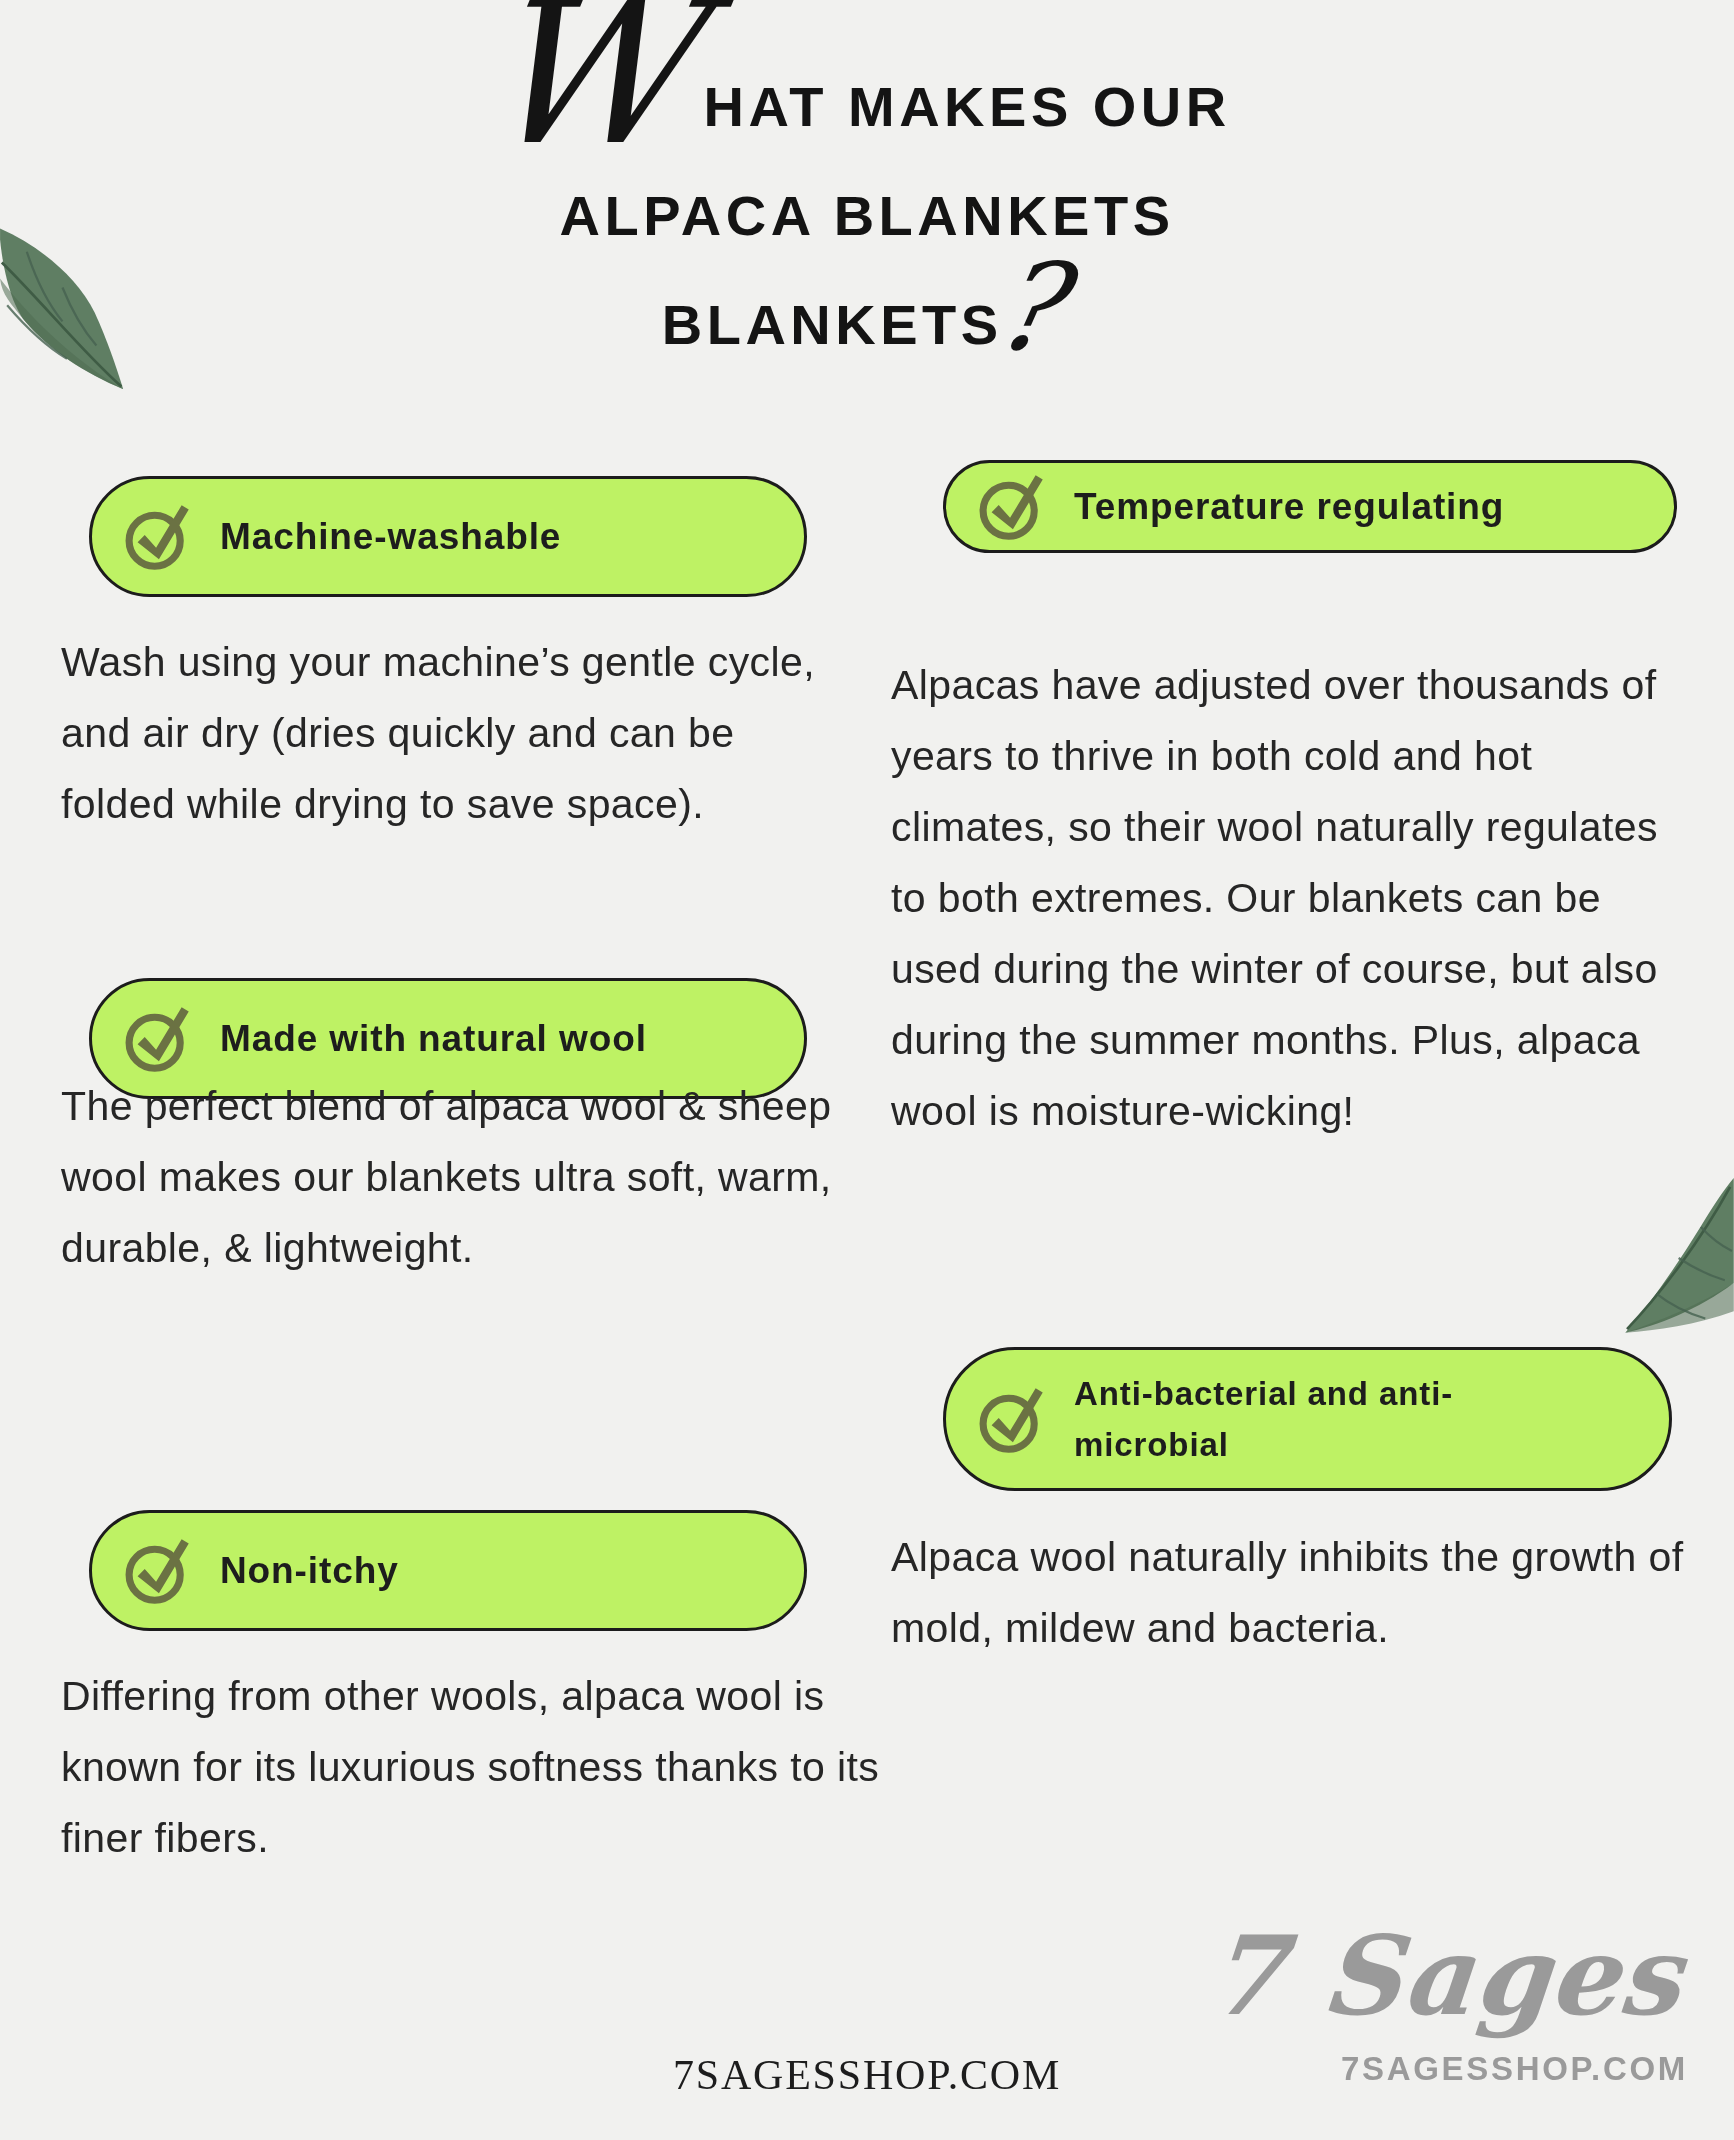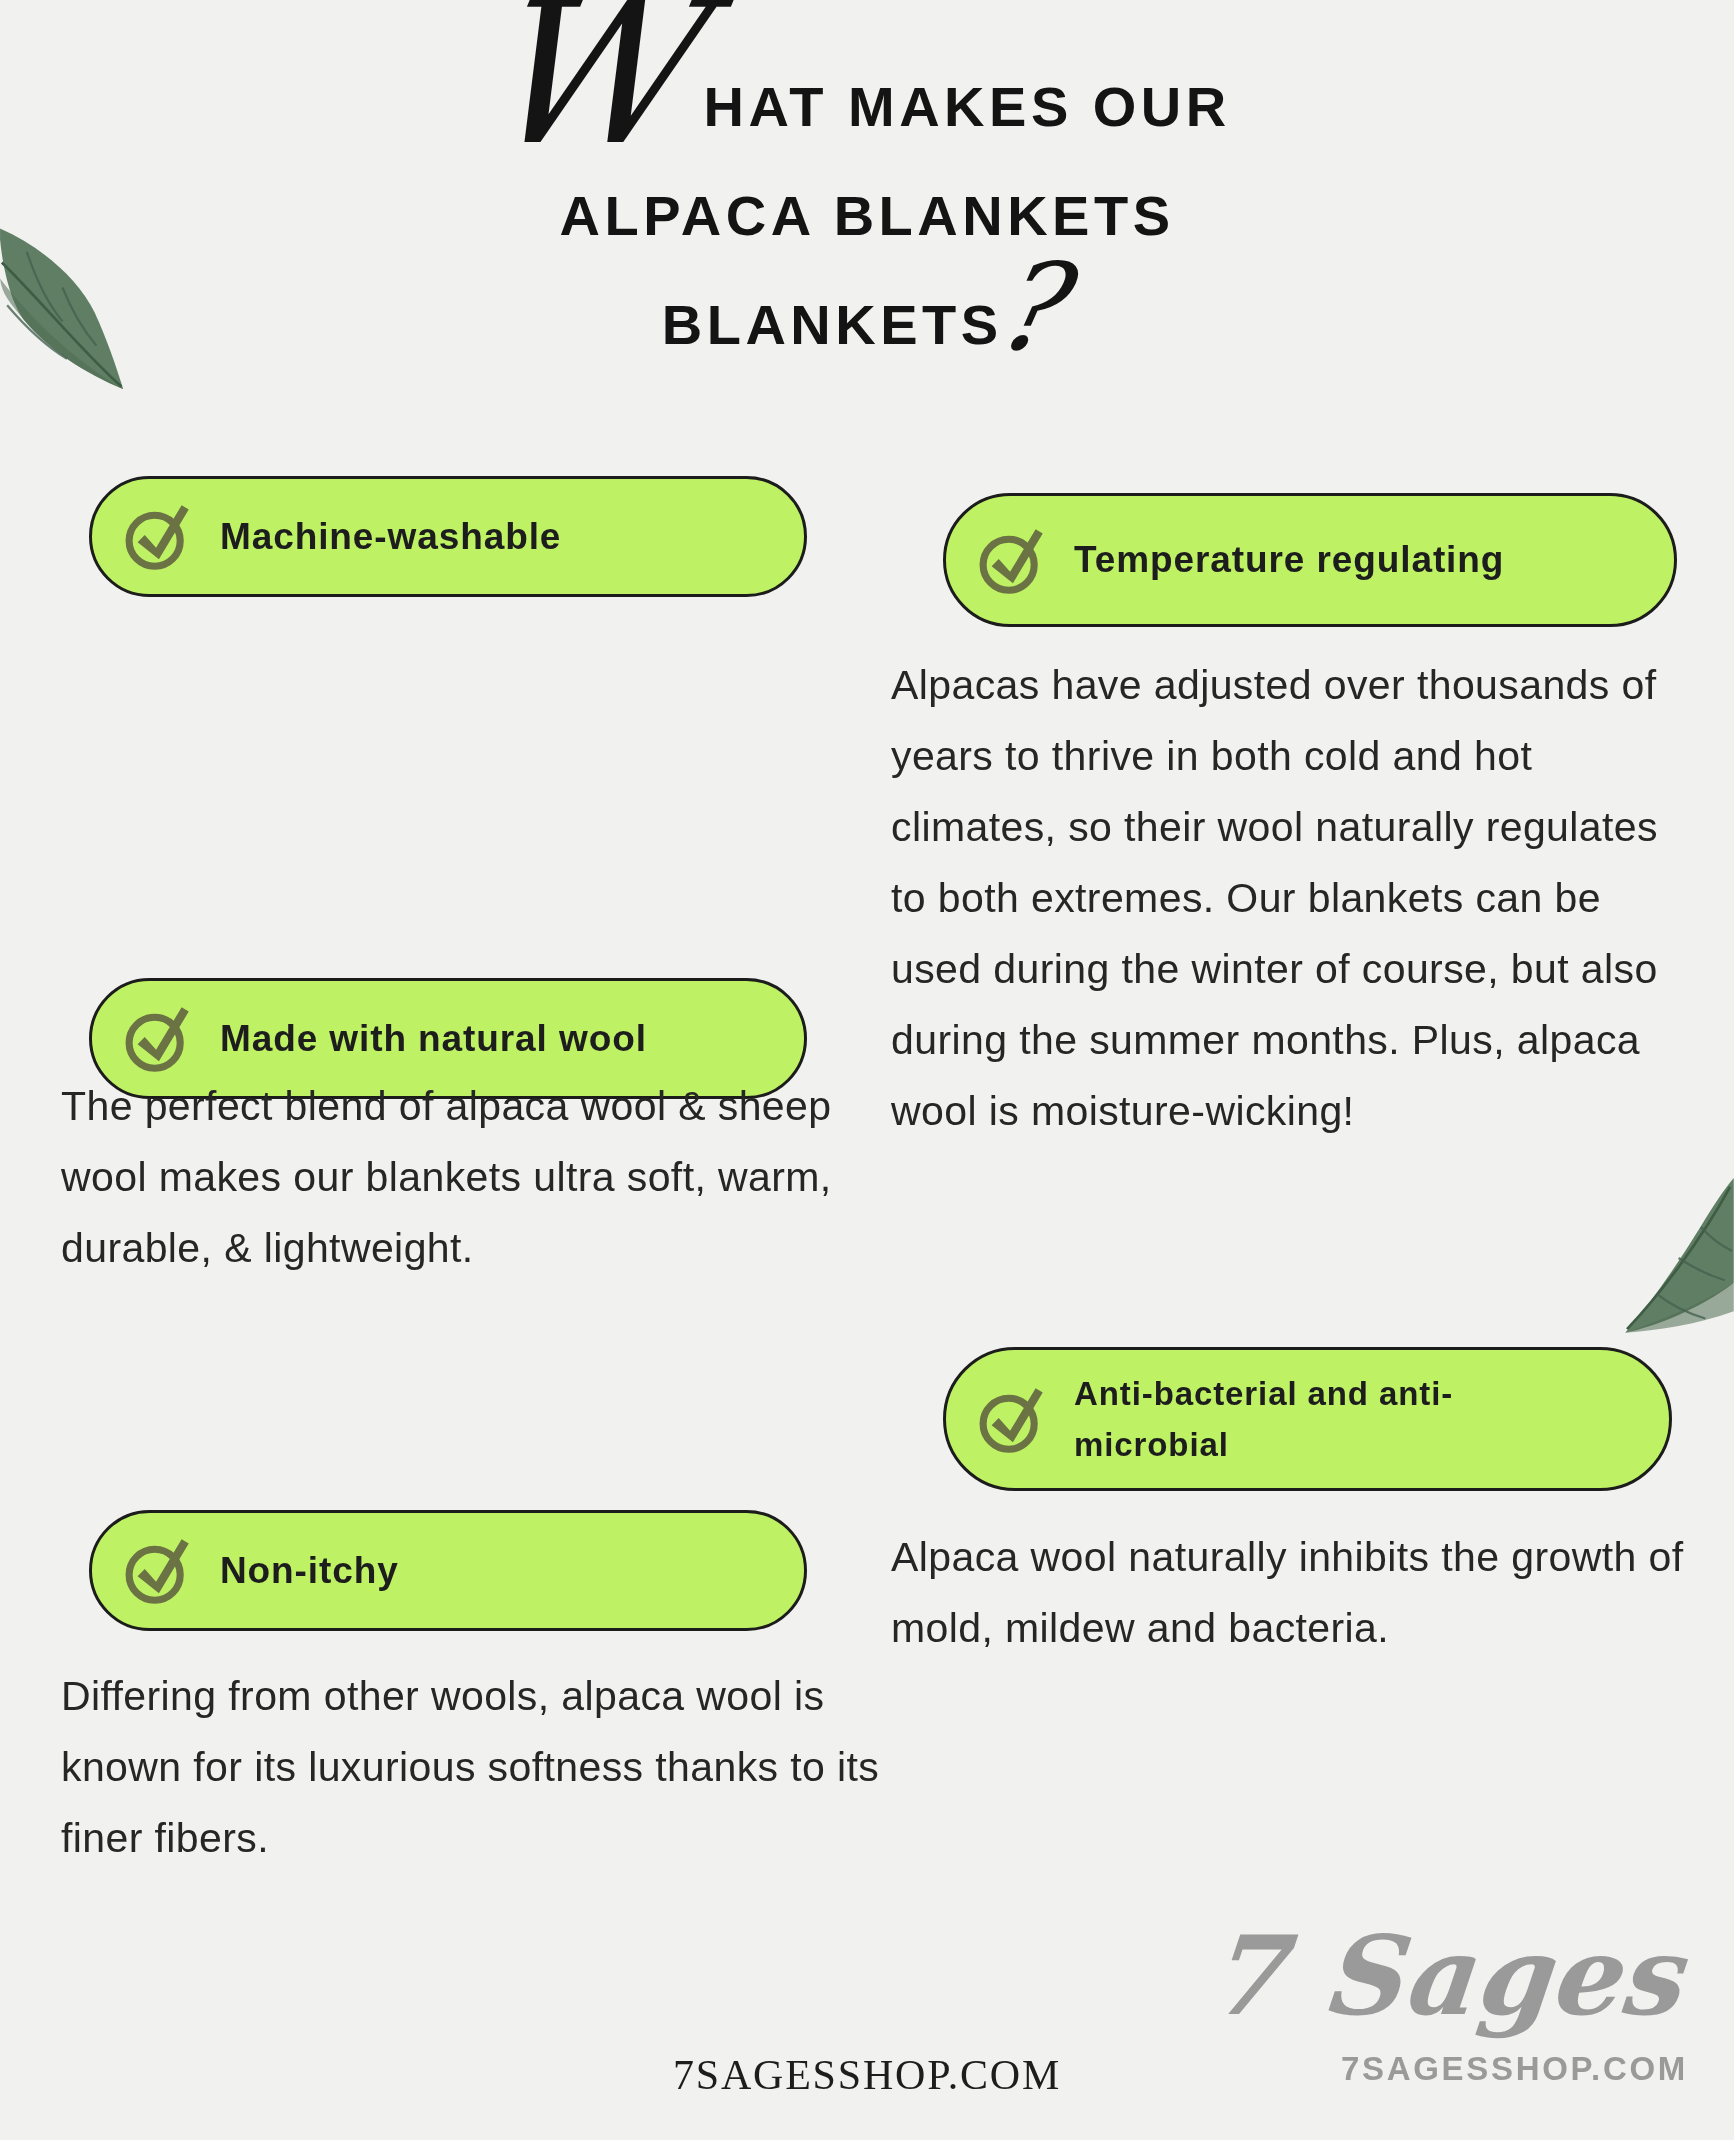--- a/index.html
+++ b/index.html
@@ -151,40 +151,41 @@
     </div>
   </div>
 
   <div class="pill" style="left:89px;top:476px;width:718px;height:121px;">
     <svg class="pill-icon" width="71" height="71" viewBox="0 0 100 100">
       <circle cx="46" cy="56" r="36" fill="none" stroke="#6b7243" stroke-width="10"></circle>
       <path d="M22 58 L32 48 L48 66 L84 6 L94 12 L52 82 Z" fill="#6b7243"></path>
     </svg>
     <span class="pill-label">Machine-washable</span>
   </div>
+  <p class="body-text" style="left:61px;top:586px;width:784px;">Wash using your machine’s gentle cycle, and air dry (dries quickly and can be folded while drying to save space).</p>
 
   <div class="pill" style="left:89px;top:978px;width:718px;height:121px;">
     <svg class="pill-icon" width="71" height="71" viewBox="0 0 100 100">
       <circle cx="46" cy="56" r="36" fill="none" stroke="#6b7243" stroke-width="10"></circle>
       <path d="M22 58 L32 48 L48 66 L84 6 L94 12 L52 82 Z" fill="#6b7243"></path>
     </svg>
     <span class="pill-label">Made with natural wool</span>
   </div>
   <p class="body-text" style="left:61px;top:1030px;width:802px;">The perfect blend of alpaca wool &amp; sheep wool makes our blankets ultra soft, warm, durable, &amp; lightweight.</p>
 
   <div class="pill" style="left:89px;top:1510px;width:718px;height:121px;">
     <svg class="pill-icon" width="71" height="71" viewBox="0 0 100 100">
       <circle cx="46" cy="56" r="36" fill="none" stroke="#6b7243" stroke-width="10"></circle>
       <path d="M22 58 L32 48 L48 66 L84 6 L94 12 L52 82 Z" fill="#6b7243"></path>
     </svg>
     <span class="pill-label">Non-itchy</span>
   </div>
   <p class="body-text" style="left:61px;top:1620px;width:829px;">Differing from other wools, alpaca wool is known for its luxurious softness thanks to its finer fibers.</p>
 
-  <div class="pill" style="left:943px;top:493px;width:734px;height:134px;">
+  <div class="pill" style="left:943px;top:460px;width:734px;height:93px;">
     <svg class="pill-icon" width="71" height="71" viewBox="0 0 100 100">
       <circle cx="46" cy="56" r="36" fill="none" stroke="#6b7243" stroke-width="10"></circle>
       <path d="M22 58 L32 48 L48 66 L84 6 L94 12 L52 82 Z" fill="#6b7243"></path>
     </svg>
     <span class="pill-label">Temperature regulating</span>
   </div>
   <p class="body-text" style="left:891px;top:609px;width:806px;">Alpacas have adjusted over thousands of years to thrive in both cold and hot climates, so their wool naturally regulates to both extremes. Our blankets can be used during the winter of course, but also during the summer months. Plus, alpaca wool is moisture-wicking!</p>
 
   <div class="pill pill-b" style="left:943px;top:1347px;width:729px;height:144px;border-radius:73px;">
     <svg class="pill-icon" width="71" height="71" viewBox="0 0 100 100">

